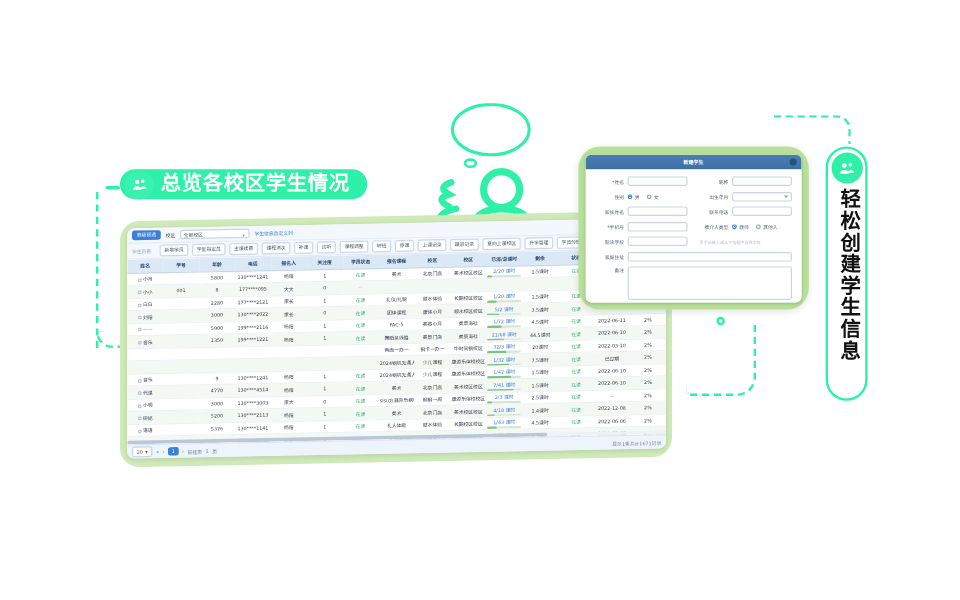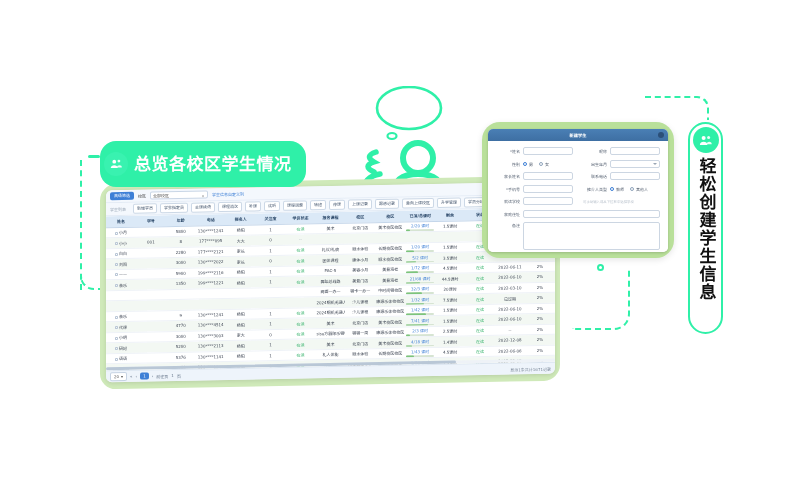--- a/index.html
+++ b/index.html
@@ -10,21 +10,21 @@
   }
   #stage { position: relative; width: 800px; height: 500px; background:#fff; }
 
   
   .deco { position: absolute; pointer-events: none; }
   #deco-people { left: 352px; top: 86px; width: 120px; height: 110px; }
 
   
   #left-badge {
     position: absolute; left: 100px; top: 141px;
-    height: 46px; display: flex; align-items: center;
+    height: 25px; display: flex; align-items: center;
     background: #2ff0a8; border-radius: 16px;
     padding: 0 14px 0 4px; z-index: 6;
   }
   #left-badge .badge-ico {
     width: 24px; height: 24px; border-radius: 50%;
     background: #39f2b0; display:flex; align-items:center; justify-content:center;
     margin-right: 6px; flex: none;
   }
   #left-badge .badge-text {
     font-size: 17px; color: #ffffff; font-weight: 700;

